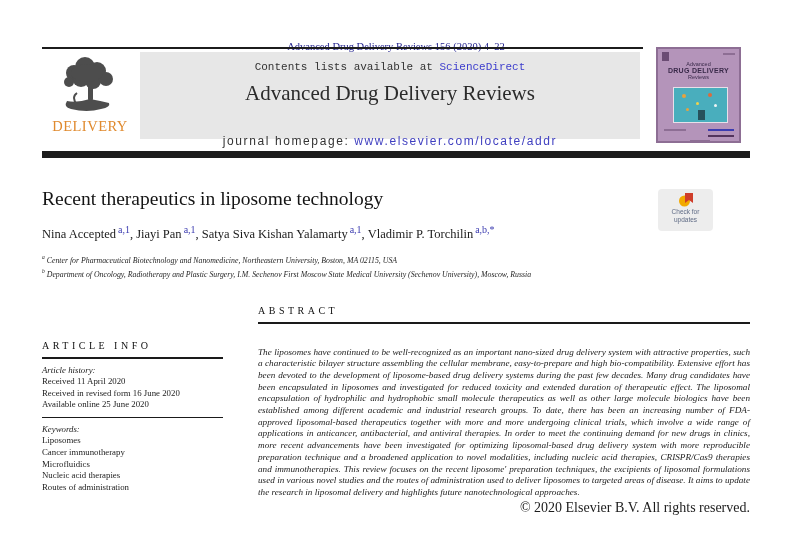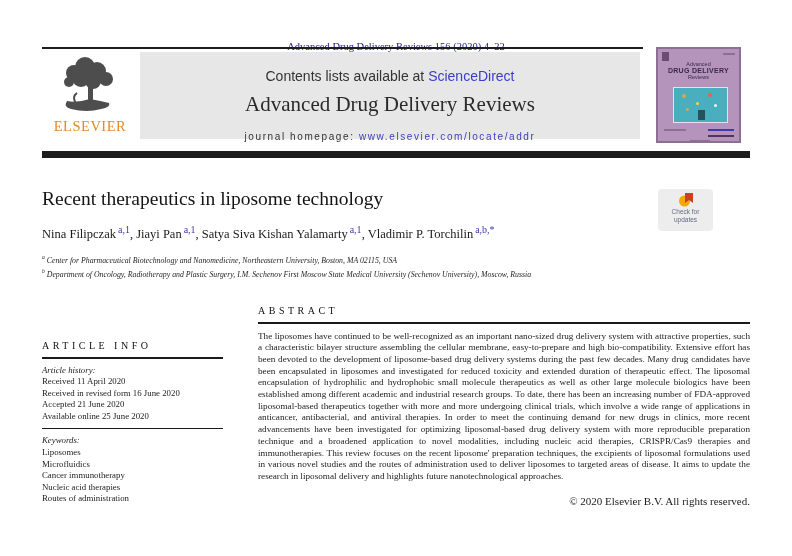--- a/index.html
+++ b/index.html
@@ -46,38 +46,38 @@
   }
   
   .banner {
     position: absolute;
     top: 52px; left: 140px;
     width: 500px; height: 87px;
     background: #e7e7e7;
     text-align: center;
   }
   .contents-line {
-    font-family: Liberation Sans, sans-serif;
-    font-size: 14px;
+    font-family: Liberation Mono, monospace;
+    font-size: 11px;
     color: #333333;
-    margin-top: 16px;
+    margin-top: 9px;
   }
   .contents-line .sd-link { color: #3c3ccc; }
   .banner-title {
     font-family: "Liberation Serif", serif;
     font-size: 21px;
     color: #2b2b2b;
     margin-top: 8px;
   }
   .homepage-line {
     font-family: "Liberation Sans", sans-serif;
-    font-size: 10px;
+    font-size: 12px;
     letter-spacing: 1.6px;
     color: #333333;
-    margin-top: 14px;
+    margin-top: 28px;
   }
   .homepage-line .hp-link { color: #4040c0; }
   
   .cover {
     position: absolute;
     top: 47px; left: 656px;
     width: 85px; height: 96px;
     background: #b494ba;
     border: 2px solid #8d6e94;
     overflow: hidden;
@@ -195,31 +195,32 @@
   .info-body { font-size: 8.8px; line-height: 11.6px; color: #1c1c1c; }
   .info-label { font-style: italic; }
   .info-block { margin-top: 6px; }
   .mid-rule { height: 1px; background: #1a1a1a; margin-top: 6px; }
   .abstract-col {
     position: absolute;
     top: 305px; left: 258px;
     width: 492px;
   }
   .abstract-text {
-    margin-top: 7px;
+    margin-top: 23px;
     font-size: 9.2px;
     line-height: 11.7px;
     color: #1c1c1c;
     text-align: justify;
+    font-style: italic;
   }
   .copyright {
-    font-size: 11px;
+    font-size: 14px;
     color: #1c1c1c;
     text-align: right;
-    margin-top: 12px;
+    margin-top: 1px;
   }
 </style>
 </head>
 <body>
 
 <div class="page">
 
   <div class="journal-ref">Advanced Drug Delivery Reviews 156 (2020) 4–22</div>
 
   <div class="top-rule"></div>
@@ -235,21 +236,21 @@
           <circle cx="24" cy="25" r="9"></circle>
           <circle cx="36" cy="28" r="8"></circle>
           <circle cx="12" cy="29" r="5"></circle>
           <ellipse cx="30" cy="20" rx="16" ry="9"></ellipse>
           <rect x="31" y="30" width="5" height="18" rx="2"></rect>
           <path d="M33 46 Q20 50 10 48 Q6 54 14 56 Q30 60 44 56 Q54 54 52 50 Q44 48 33 46 Z"></path>
           <path d="M20 52 Q14 44 20 40" stroke="#4d4d4d" stroke-width="2" fill="none"></path>
         </g>
       </svg>
     </span>
-    <div class="elsevier-word">ELSEVIER</div>
+    <div class="elsevier-word">DELIVERY</div>
   </div>
 
   <div class="banner">
     <div class="contents-line">
       <span>Contents lists available at </span><span class="sd-link">ScienceDirect</span>
     </div>
     <div class="banner-title">Advanced Drug Delivery Reviews</div>
     <div class="homepage-line">
       <span>journal homepage: </span><span class="hp-link">www.elsevier.com/locate/addr</span>
     </div>
@@ -288,47 +289,46 @@
         <path d="M7 1 h8 v10 l-4 -3 -4 3 Z" fill="#cf3d2a"></path>
       </svg>
     </span>
     <div class="badge-text">
       <div>Check for</div>
       <div>updates</div>
     </div>
   </div>
 
   <div class="authors">
-    <span>Nina Filipczak</span><sup>a,1</sup><span>, </span>
+    <span>Nina Accepted</span><sup>a,1</sup><span>, </span>
     <span>Jiayi Pan</span><sup>a,1</sup><span>, </span>
     <span>Satya Siva Kishan Yalamarty</span><sup>a,1</sup><span>, </span>
     <span>Vladimir P. Torchilin</span><sup>a,b,*</sup>
   </div>
 
   <div class="affiliations">
     <div><sup>a</sup><span>Center for Pharmaceutical Biotechnology and Nanomedicine, Northeastern University, Boston, MA 02115, USA</span></div>
     <div><sup>b</sup><span>Department of Oncology, Radiotherapy and Plastic Surgery, I.M. Sechenov First Moscow State Medical University (Sechenov University), Moscow, Russia</span></div>
   </div>
 
   <div class="info-col">
     <div class="col-heading">ARTICLE INFO</div>
     <div class="col-rule"></div>
     <div class="info-body info-block">
       <div class="info-label">Article history:</div>
       <div>Received 11 April 2020</div>
       <div>Received in revised form 16 June 2020</div>
-      <div>Accepted 21 June 2020</div>
       <div>Available online 25 June 2020</div>
     </div>
     <div class="mid-rule"></div>
     <div class="info-body info-block">
       <div class="info-label">Keywords:</div>
       <div>Liposomes</div>
+      <div>Cancer immunotherapy</div>
       <div>Microfluidics</div>
-      <div>Cancer immunotherapy</div>
       <div>Nucleic acid therapies</div>
       <div>Routes of administration</div>
     </div>
   </div>
 
   <div class="abstract-col">
     <div class="col-heading">ABSTRACT</div>
     <div class="col-rule"></div>
     <div class="abstract-text">The liposomes have continued to be well-recognized as an important nano-sized drug delivery system with attractive properties, such a characteristic bilayer structure assembling the cellular membrane, easy-to-prepare and high bio-compatibility. Extensive effort has been devoted to the development of liposome-based drug delivery systems during the past few decades. Many drug candidates have been encapsulated in liposomes and investigated for reduced toxicity and extended duration of therapeutic effect. The liposomal encapsulation of hydrophilic and hydrophobic small molecule therapeutics as well as other large molecule biologics have been established among different academic and industrial research groups. To date, there has been an increasing number of FDA-approved liposomal-based therapeutics together with more and more undergoing clinical trials, which involve a wide range of applications in anticancer, antibacterial, and antiviral therapies. In order to meet the continuing demand for new drugs in clinics, more recent advancements have been investigated for optimizing liposomal-based drug delivery system with more reproducible preparation technique and a broadened application to novel modalities, including nucleic acid therapies, CRISPR/Cas9 therapies and immunotherapies. This review focuses on the recent liposome' preparation techniques, the excipients of liposomal formulations used in various novel studies and the routes of administration used to deliver liposomes to targeted areas of disease. It aims to update the research in liposomal delivery and highlights future nanotechnological approaches.</div>
     <div class="copyright">© 2020 Elsevier B.V. All rights reserved.</div>

